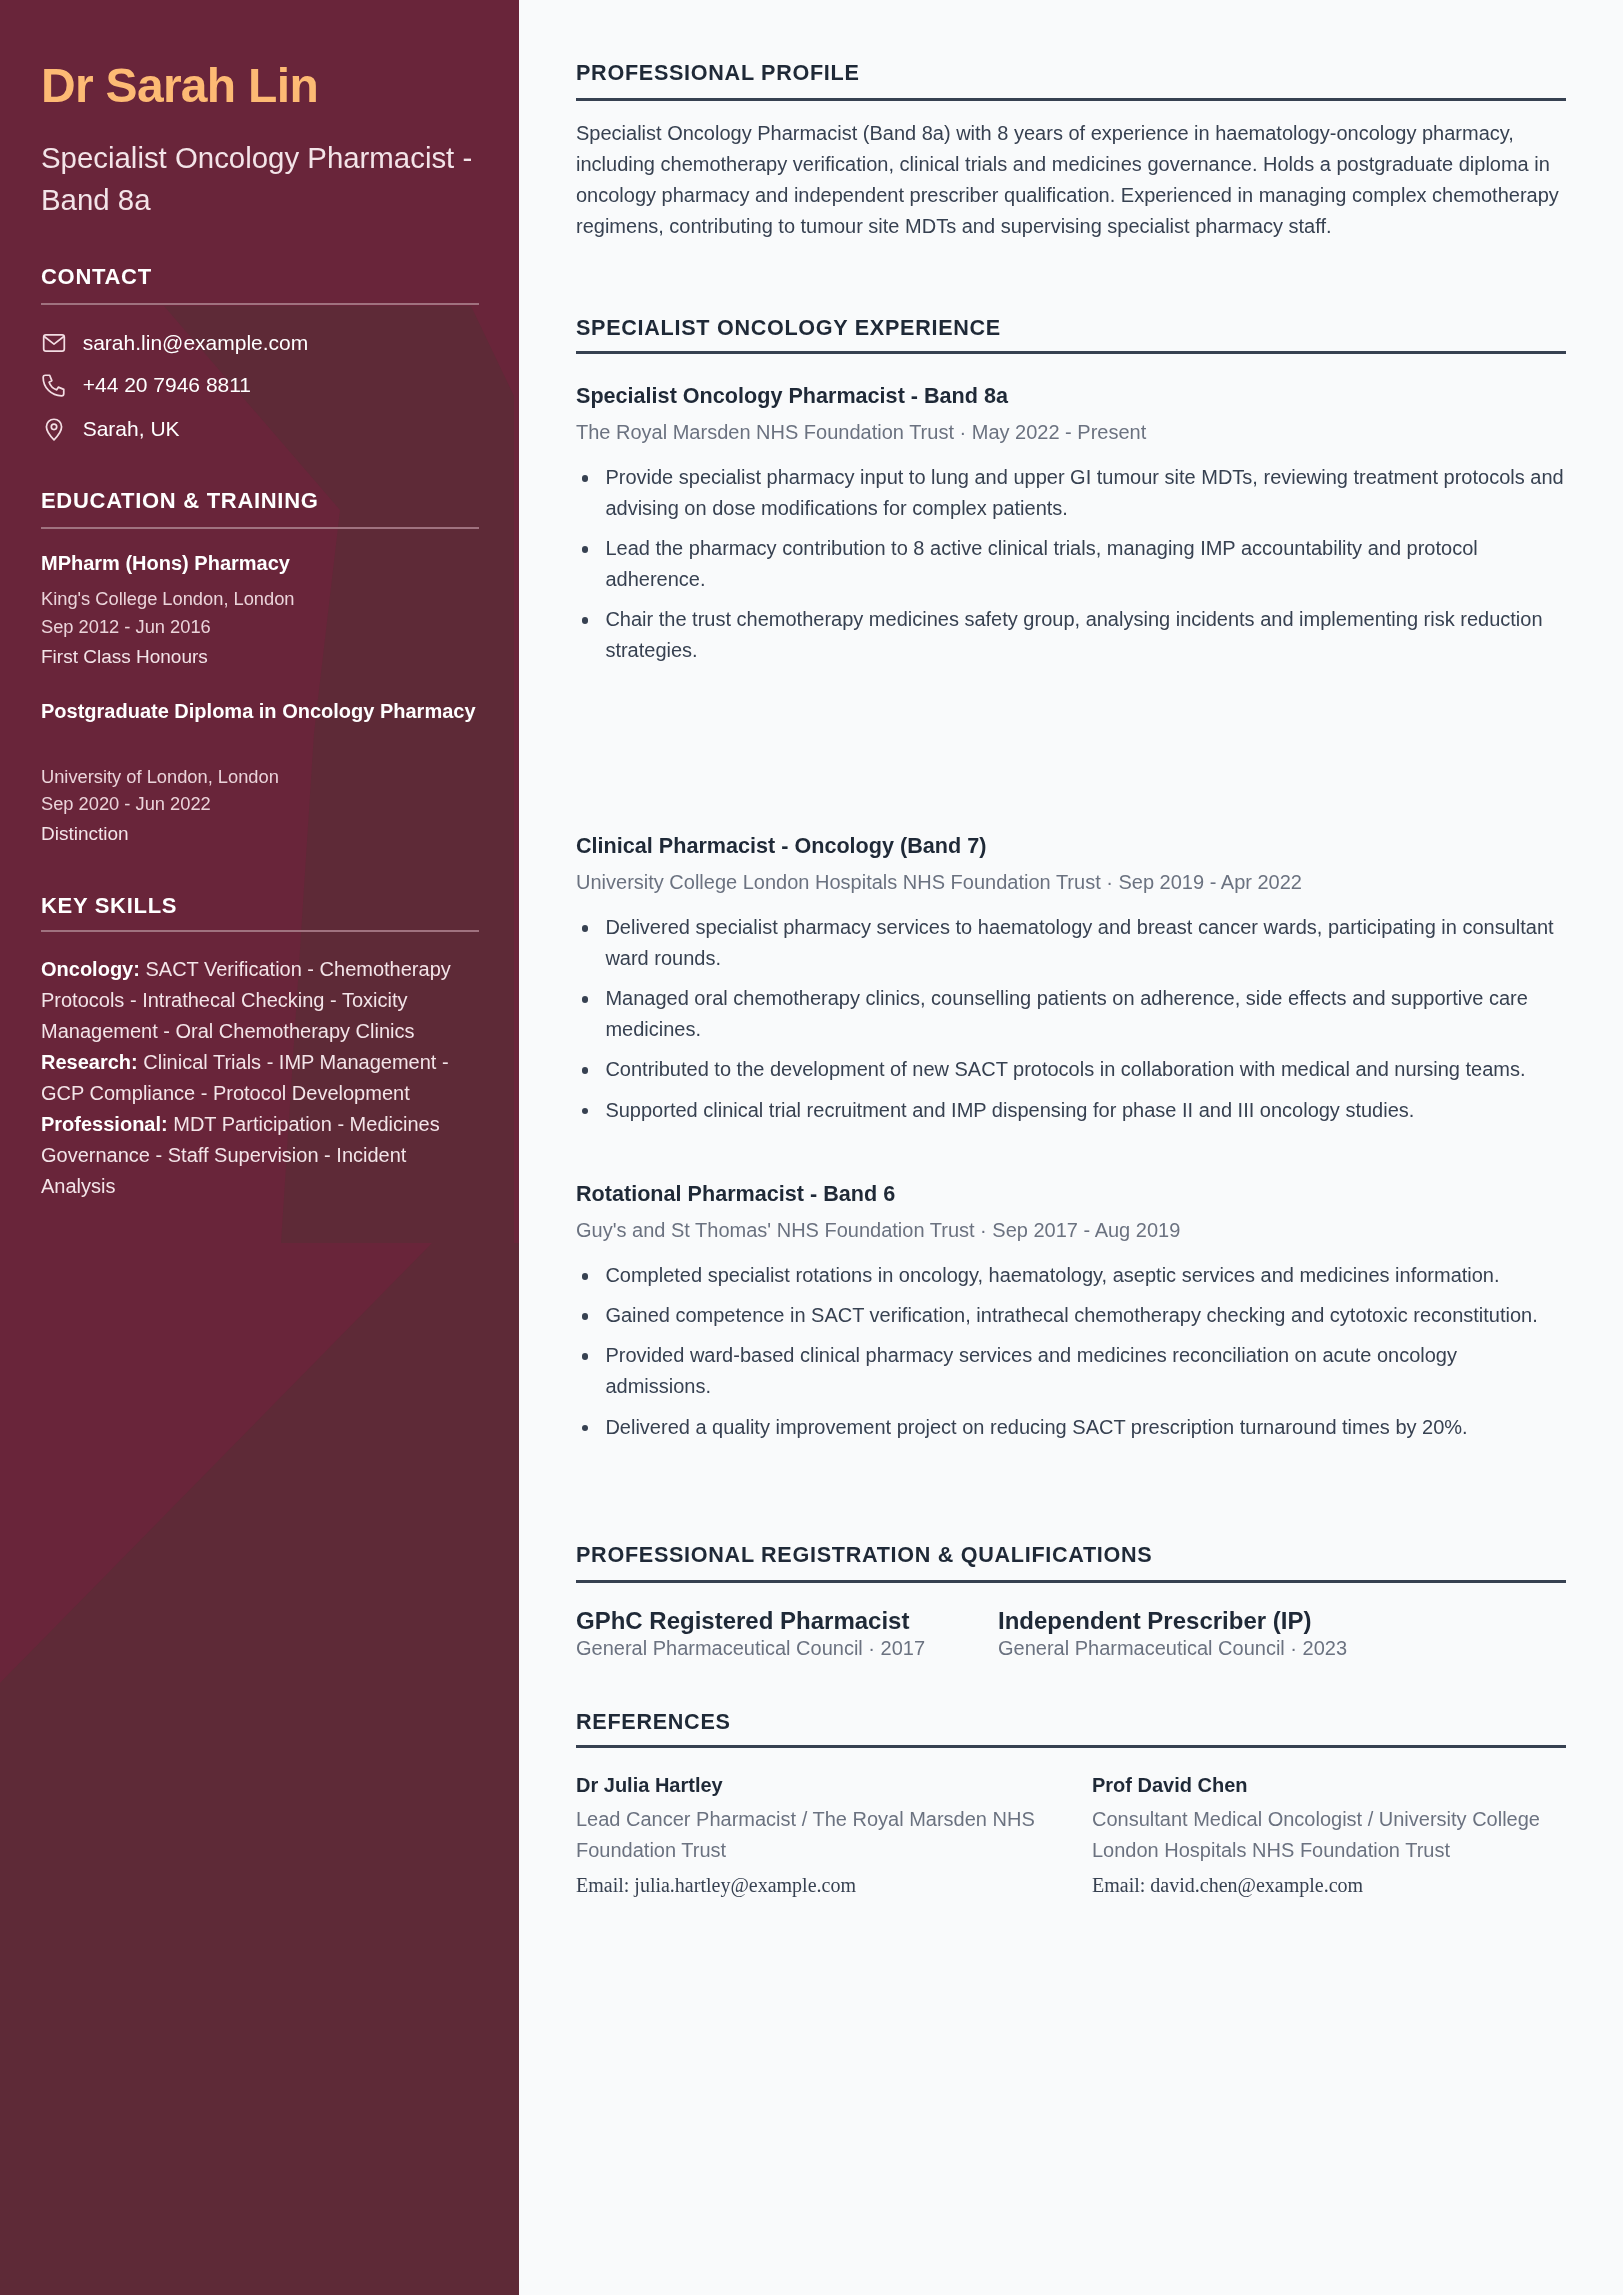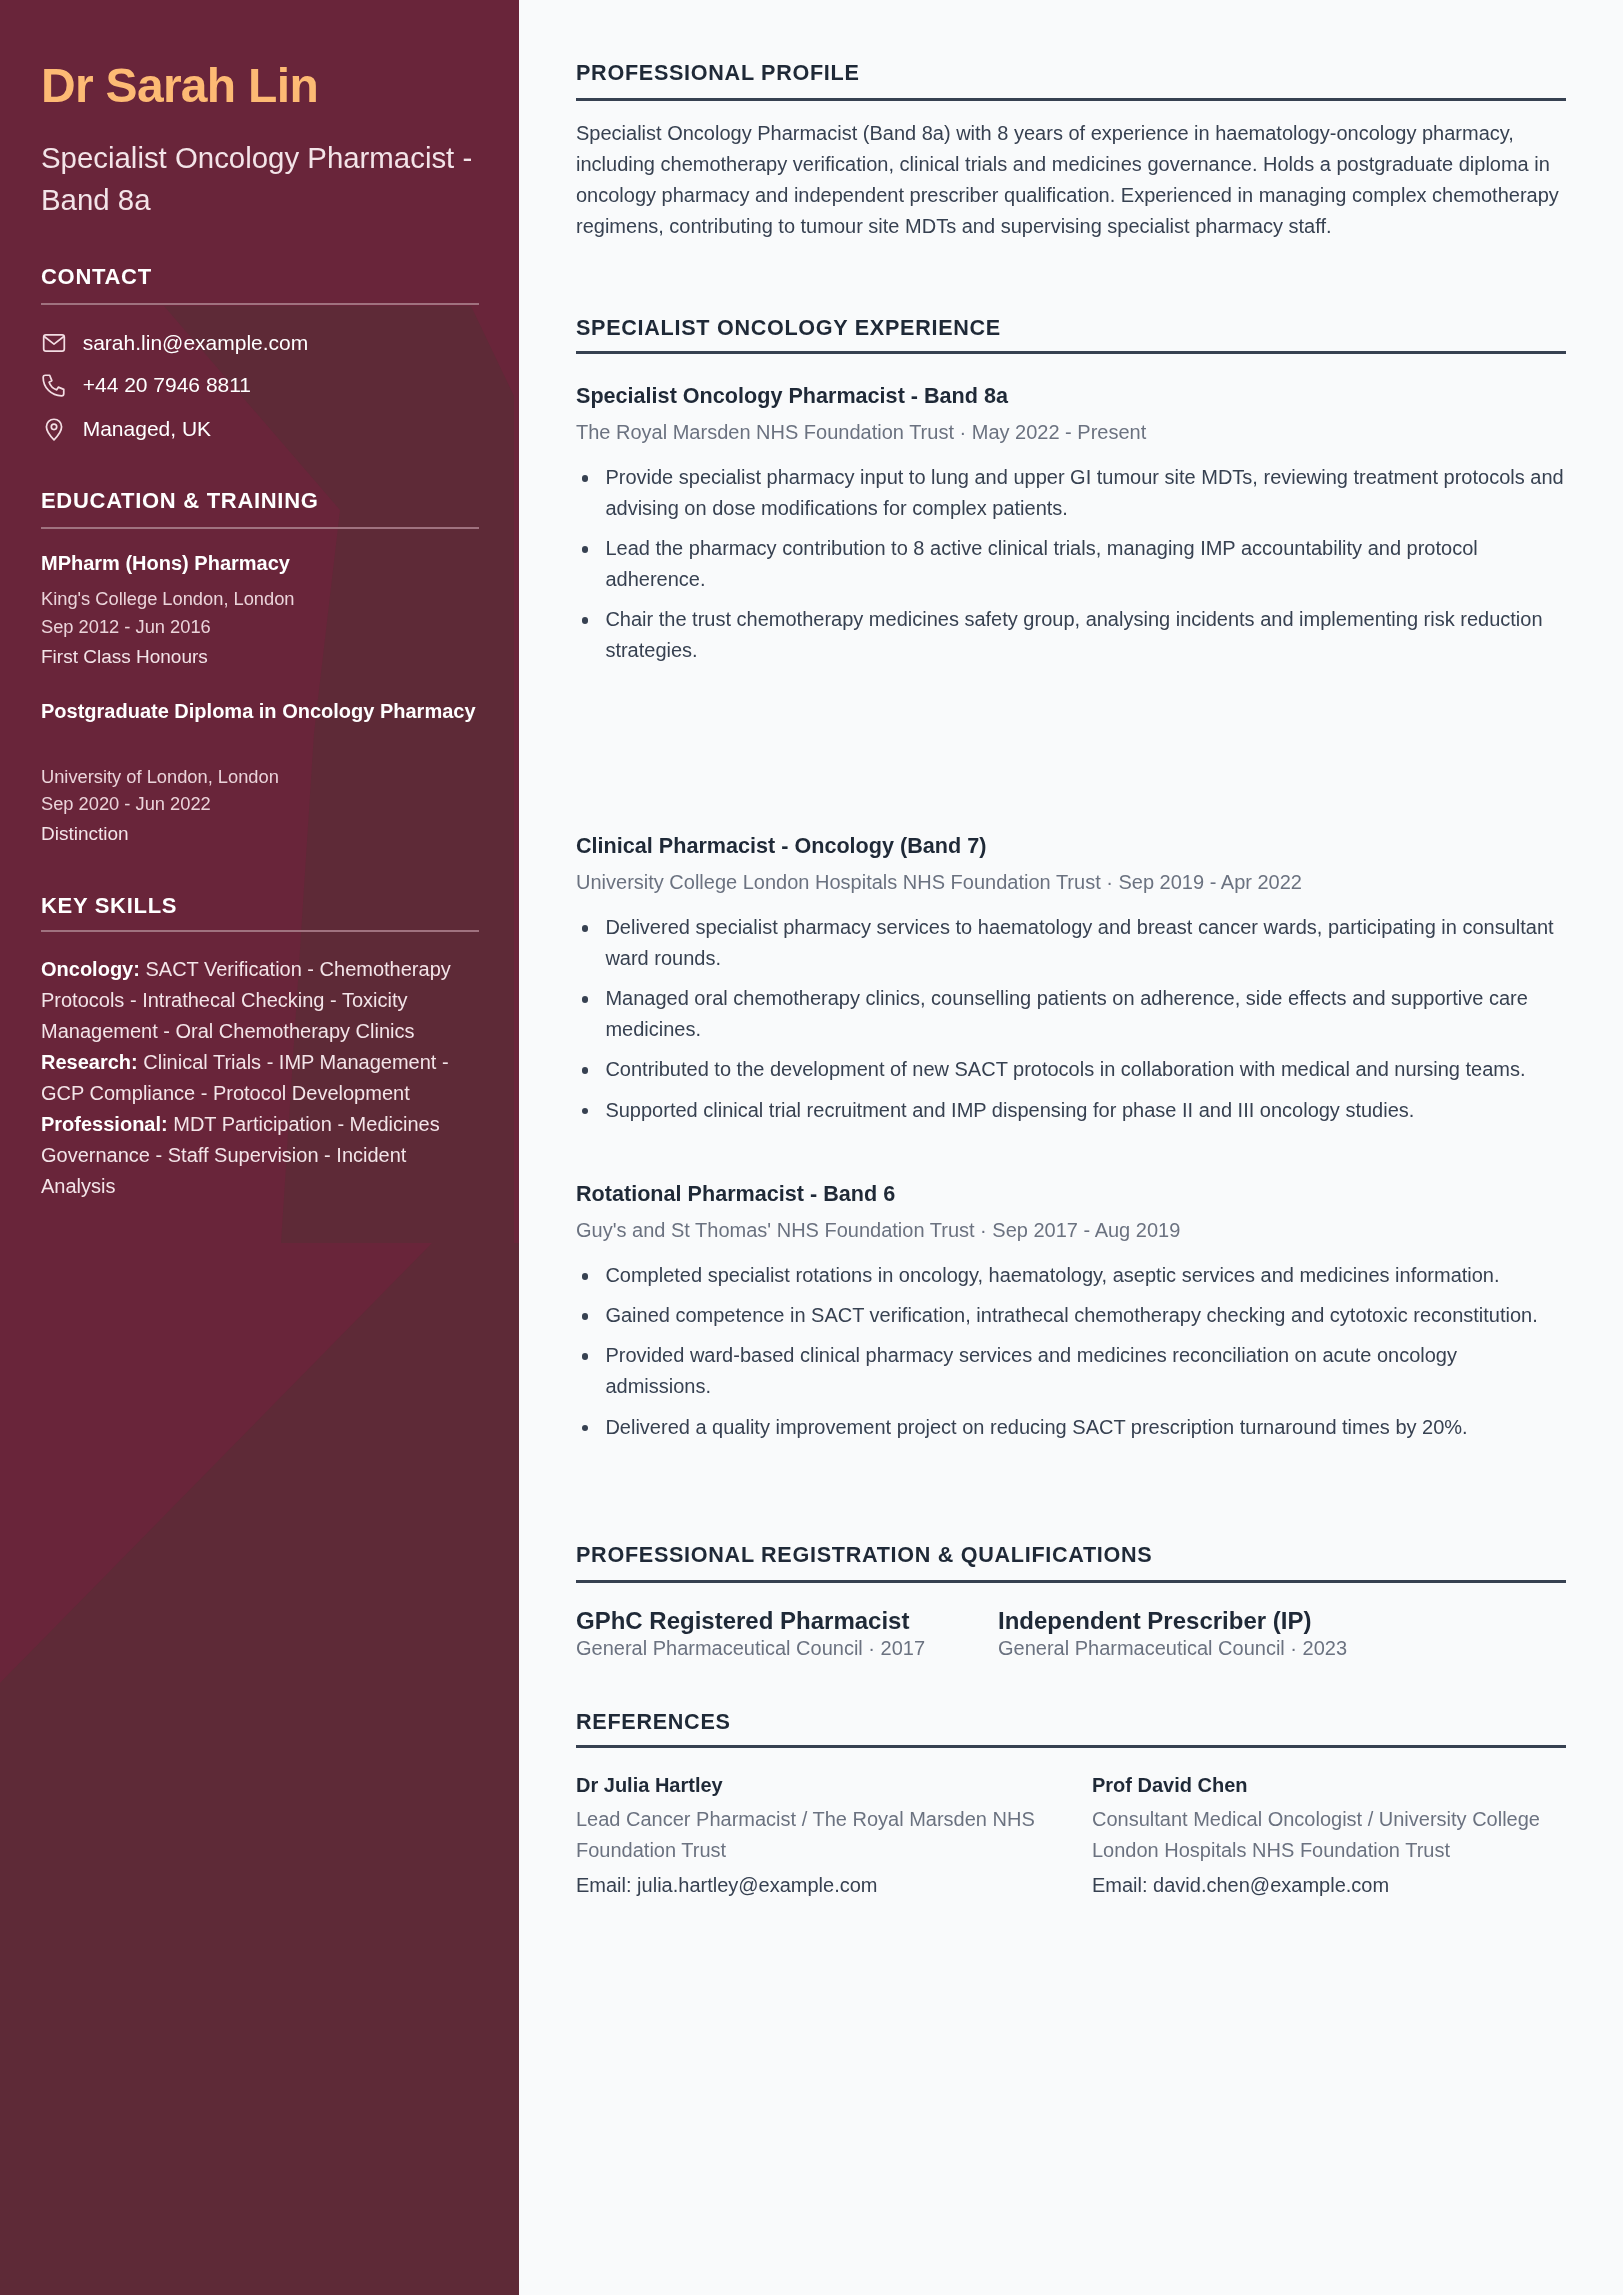--- a/index.html
+++ b/index.html
@@ -32,21 +32,21 @@
   .para { position: absolute; left: 0; top: 118px; width: 990px; font-size: 20px; line-height: 31px; color: #374151; }
   .job-title { position: absolute; left: 0; font-size: 21.6px; font-weight: 700; color: #1F2937; white-space: nowrap; }
   .job-meta { position: absolute; left: 0; font-size: 20px; color: #6B7280; white-space: nowrap; }
   .bullets { position: absolute; left: 0; width: 990px; list-style: none; }
   .bullets li { position: relative; padding-left: 29.4px; font-size: 20px; line-height: 31px; color: #374151; margin-bottom: 9.2px; }
   .bullets li::before { content: ""; position: absolute; left: 5.9px; top: 13px; width: 6.5px; height: 6.5px; border-radius: 50%; background: #374151; }
   .q-title { position: absolute; font-size: 24px; font-weight: 700; color: #1F2937; white-space: nowrap; }
   .q-meta { position: absolute; font-size: 20px; color: #6B7280; white-space: nowrap; }
   .ref-name { position: absolute; font-size: 20px; font-weight: 700; color: #1F2937; white-space: nowrap; }
   .ref-role { position: absolute; width: 478px; font-size: 20px; line-height: 31px; color: #6B7280; }
-  .ref-email { position: absolute; font-size: 20px; color: #374151; white-space: nowrap; }
+  .ref-email { position: absolute; font-size: 20px; color: #374151; white-space: nowrap; font-family: Liberation Serif, serif; }
 </style>
 </head>
 <body>
 
 <aside class="sidebar">
   <div class="shape shape-a"></div>
   <div class="shape shape-b"></div>
   <div class="side-inner">
     <h1 class="name">Dr Sarah Lin</h1>
     <div class="title">Specialist Oncology Pharmacist - Band 8a</div>
@@ -65,21 +65,21 @@
       <svg viewBox="0 0 24 24" fill="none" stroke="#F3DDE3" stroke-width="1.6" stroke-linecap="round" stroke-linejoin="round">
           <path d="M4 3h4l2 5-2.5 1.5a11 11 0 0 0 7 7L16 14l5 2v4a2 2 0 0 1-2 2A17 17 0 0 1 2 5a2 2 0 0 1 2-2z"></path>
         </svg>
       <span>+44 20 7946 8811</span>
     </div>
     <div class="contact" style="top:414px">
       <svg viewBox="0 0 24 24" fill="none" stroke="#F3DDE3" stroke-width="1.6" stroke-linecap="round" stroke-linejoin="round">
           <path d="M12 22s-7-7-7-12a7 7 0 0 1 14 0c0 5-7 12-7 12z"></path>
           <circle cx="12" cy="10" r="2.5"></circle>
         </svg>
-      <span>Managed, UK</span>
+      <span>Sarah, UK</span>
     </div>
 
     <h2 class="side-h" style="top:488px">EDUCATION &amp; TRAINING</h2>
     <div class="side-rule" style="top:527px"></div>
 
     <div class="edu-title" style="top:548px">MPharm (Hons) Pharmacy</div>
     <div class="edu-line" style="top:588px">King's College London, London</div>
     <div class="edu-line" style="top:616px">Sep 2012 - Jun 2016</div>
     <div class="edu-note" style="top:646px">First Class Honours</div>
 

